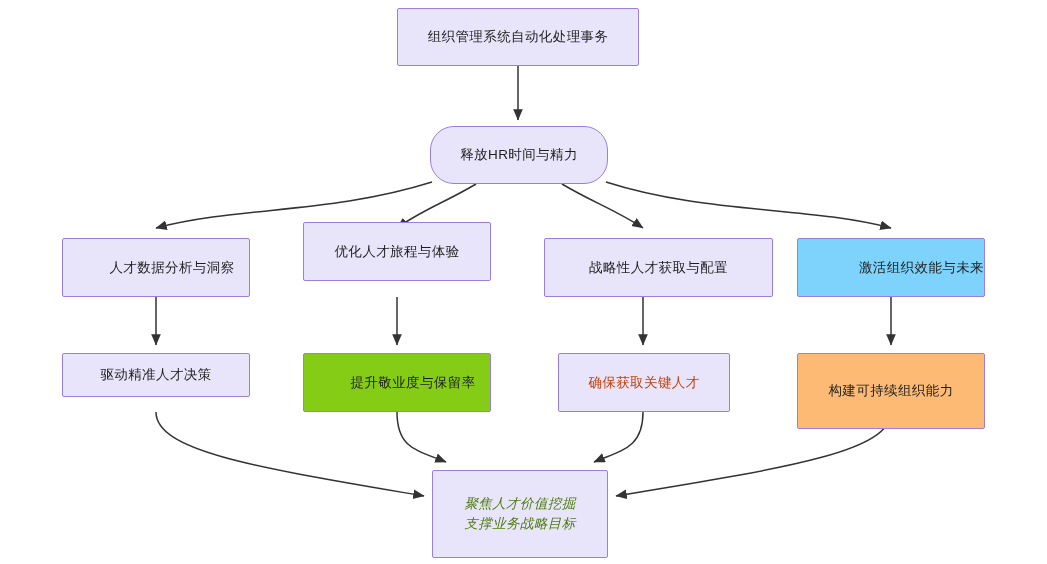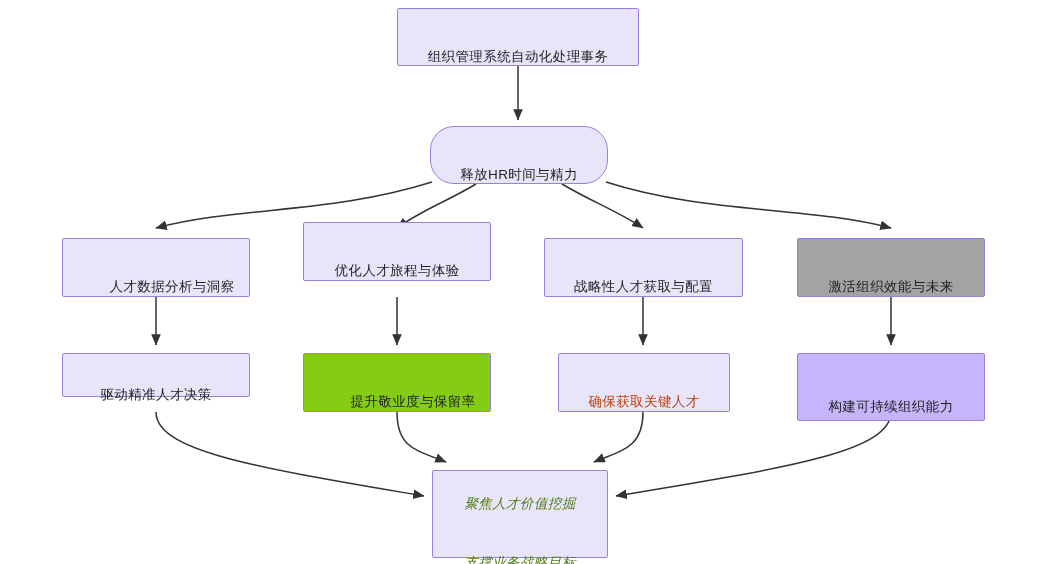--- a/index.html
+++ b/index.html
@@ -39,21 +39,20 @@
     color: #1f1f1f;
     font-size: 13.5px;
     line-height: 1.45;
     letter-spacing: 0.4px;
     text-align: center;
     z-index: 2;
   }
   .node .line {
     display: block;
     white-space: nowrap;
-    margin-top: 39px;
   }
 </style>
 </head>
 <body>
 
 <div id="canvas">
 
   <svg id="edges" width="1047" height="564" viewBox="0 0 1047 564" xmlns="http://www.w3.org/2000/svg">
     <defs>
       <marker id="arrowhead" markerWidth="9" markerHeight="9" refX="7.2" refY="3.2" orient="auto" markerUnits="strokeWidth">
@@ -83,36 +82,36 @@
       </div>
       <div class="node" style="left: 430px; top: 126px; width: 178px; height: 58px; background: rgb(232, 229, 250); border-color: rgb(154, 127, 224); color: rgb(31, 31, 31); border-radius: 24px;">
         <span class="line">释放HR时间与精力</span>
       </div>
       <div class="node" style="left: 62px; top: 238px; width: 188px; height: 59px; background: rgb(232, 229, 250); border-color: rgb(154, 127, 224); color: rgb(31, 31, 31); padding-left: 32px;">
         <span class="line">人才数据分析与洞察</span>
       </div>
       <div class="node" style="left: 303px; top: 222px; width: 188px; height: 59px; background: rgb(232, 229, 250); border-color: rgb(154, 127, 224); color: rgb(31, 31, 31);">
         <span class="line">优化人才旅程与体验</span>
       </div>
-      <div class="node" style="left: 544px; top: 238px; width: 199px; height: 59px; background: rgb(232, 229, 250); border-color: rgb(154, 127, 224); color: rgb(31, 31, 31);">
+      <div class="node" style="left: 544px; top: 238px; width: 229px; height: 59px; background: rgb(232, 229, 250); border-color: rgb(154, 127, 224); color: rgb(31, 31, 31);">
         <span class="line">战略性人才获取与配置</span>
       </div>
-      <div class="node" style="left: 797px; top: 238px; width: 188px; height: 59px; background: #a3a3a3; border-color: rgb(154, 127, 224); color: rgb(31, 31, 31);">
+      <div class="node" style="left: 797px; top: 238px; width: 188px; height: 59px; background: #7dd3fc; border-color: rgb(154, 127, 224); color: rgb(31, 31, 31); align-items: flex-end;">
         <span class="line">激活组织效能与未来</span>
       </div>
       <div class="node" style="left: 62px; top: 353px; width: 188px; height: 44px; background: rgb(232, 229, 250); border-color: rgb(154, 127, 224); color: rgb(31, 31, 31);">
         <span class="line">驱动精准人才决策</span>
       </div>
       <div class="node" style="left: 303px; top: 353px; width: 188px; height: 59px; background: #84cc16; border-color: rgb(154, 127, 224); color: rgb(31, 31, 31); padding-left: 32px;">
         <span class="line">提升敬业度与保留率</span>
       </div>
       <div class="node" style="left: 558px; top: 353px; width: 172px; height: 59px; background: rgb(232, 229, 250); border-color: rgb(154, 127, 224); color: #c2410c;">
         <span class="line">确保获取关键人才</span>
       </div>
-      <div class="node" style="left: 797px; top: 353px; width: 188px; height: 68px; background: #c4b5fd; border-color: rgb(154, 127, 224); color: rgb(31, 31, 31);">
+      <div class="node" style="left: 797px; top: 353px; width: 188px; height: 76px; background: #fdba74; border-color: rgb(154, 127, 224); color: rgb(31, 31, 31);">
         <span class="line">构建可持续组织能力</span>
       </div>
       <div class="node" style="left: 432px; top: 470px; width: 176px; height: 88px; background: rgb(232, 229, 250); border-color: rgb(154, 127, 224); color: #4d7c0f; font-style: italic;">
         <span class="line">聚焦人才价值挖掘</span>
         <span class="line">支撑业务战略目标</span>
       </div>
     </div>
 
 </div>
 

